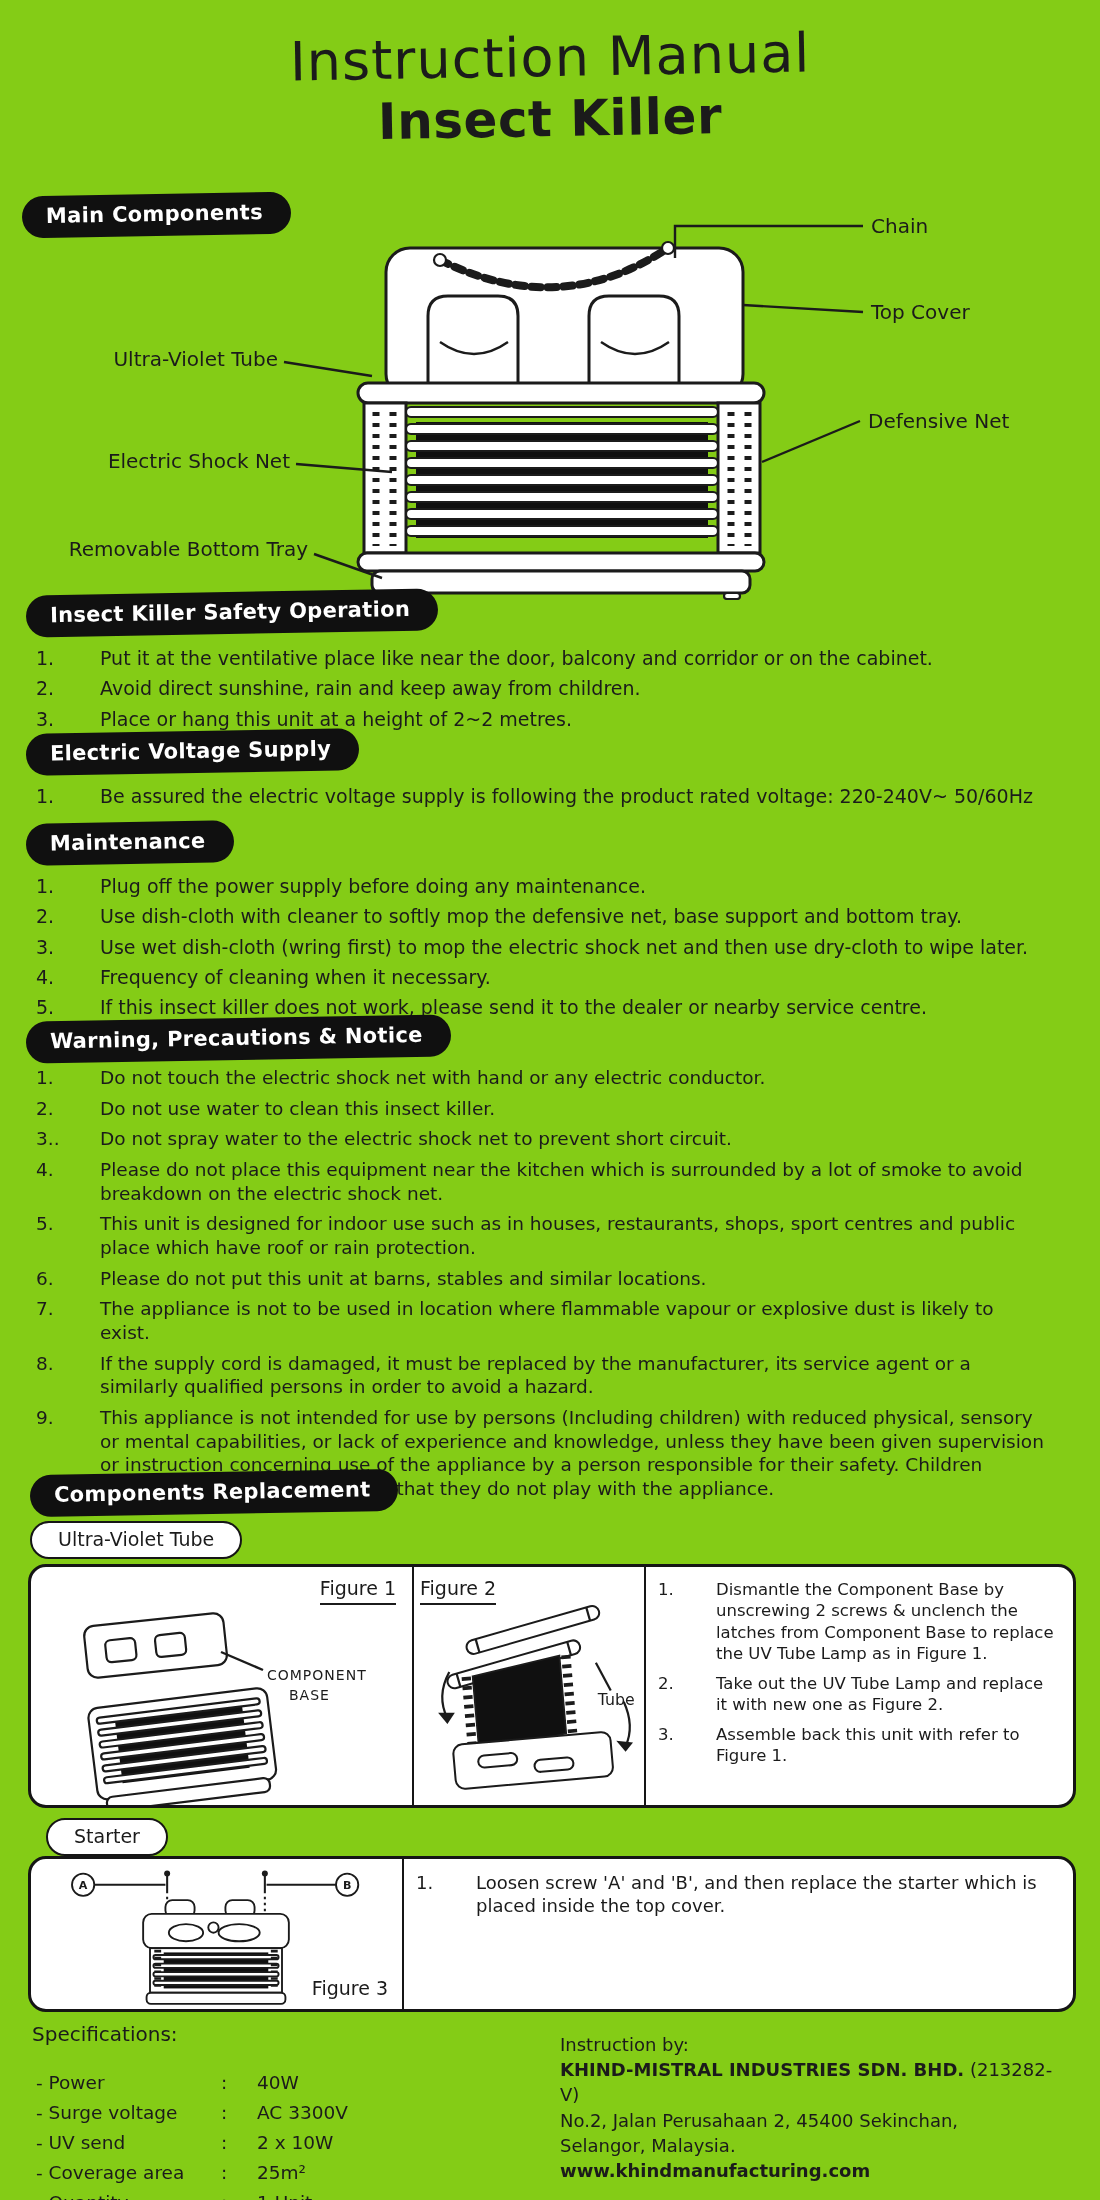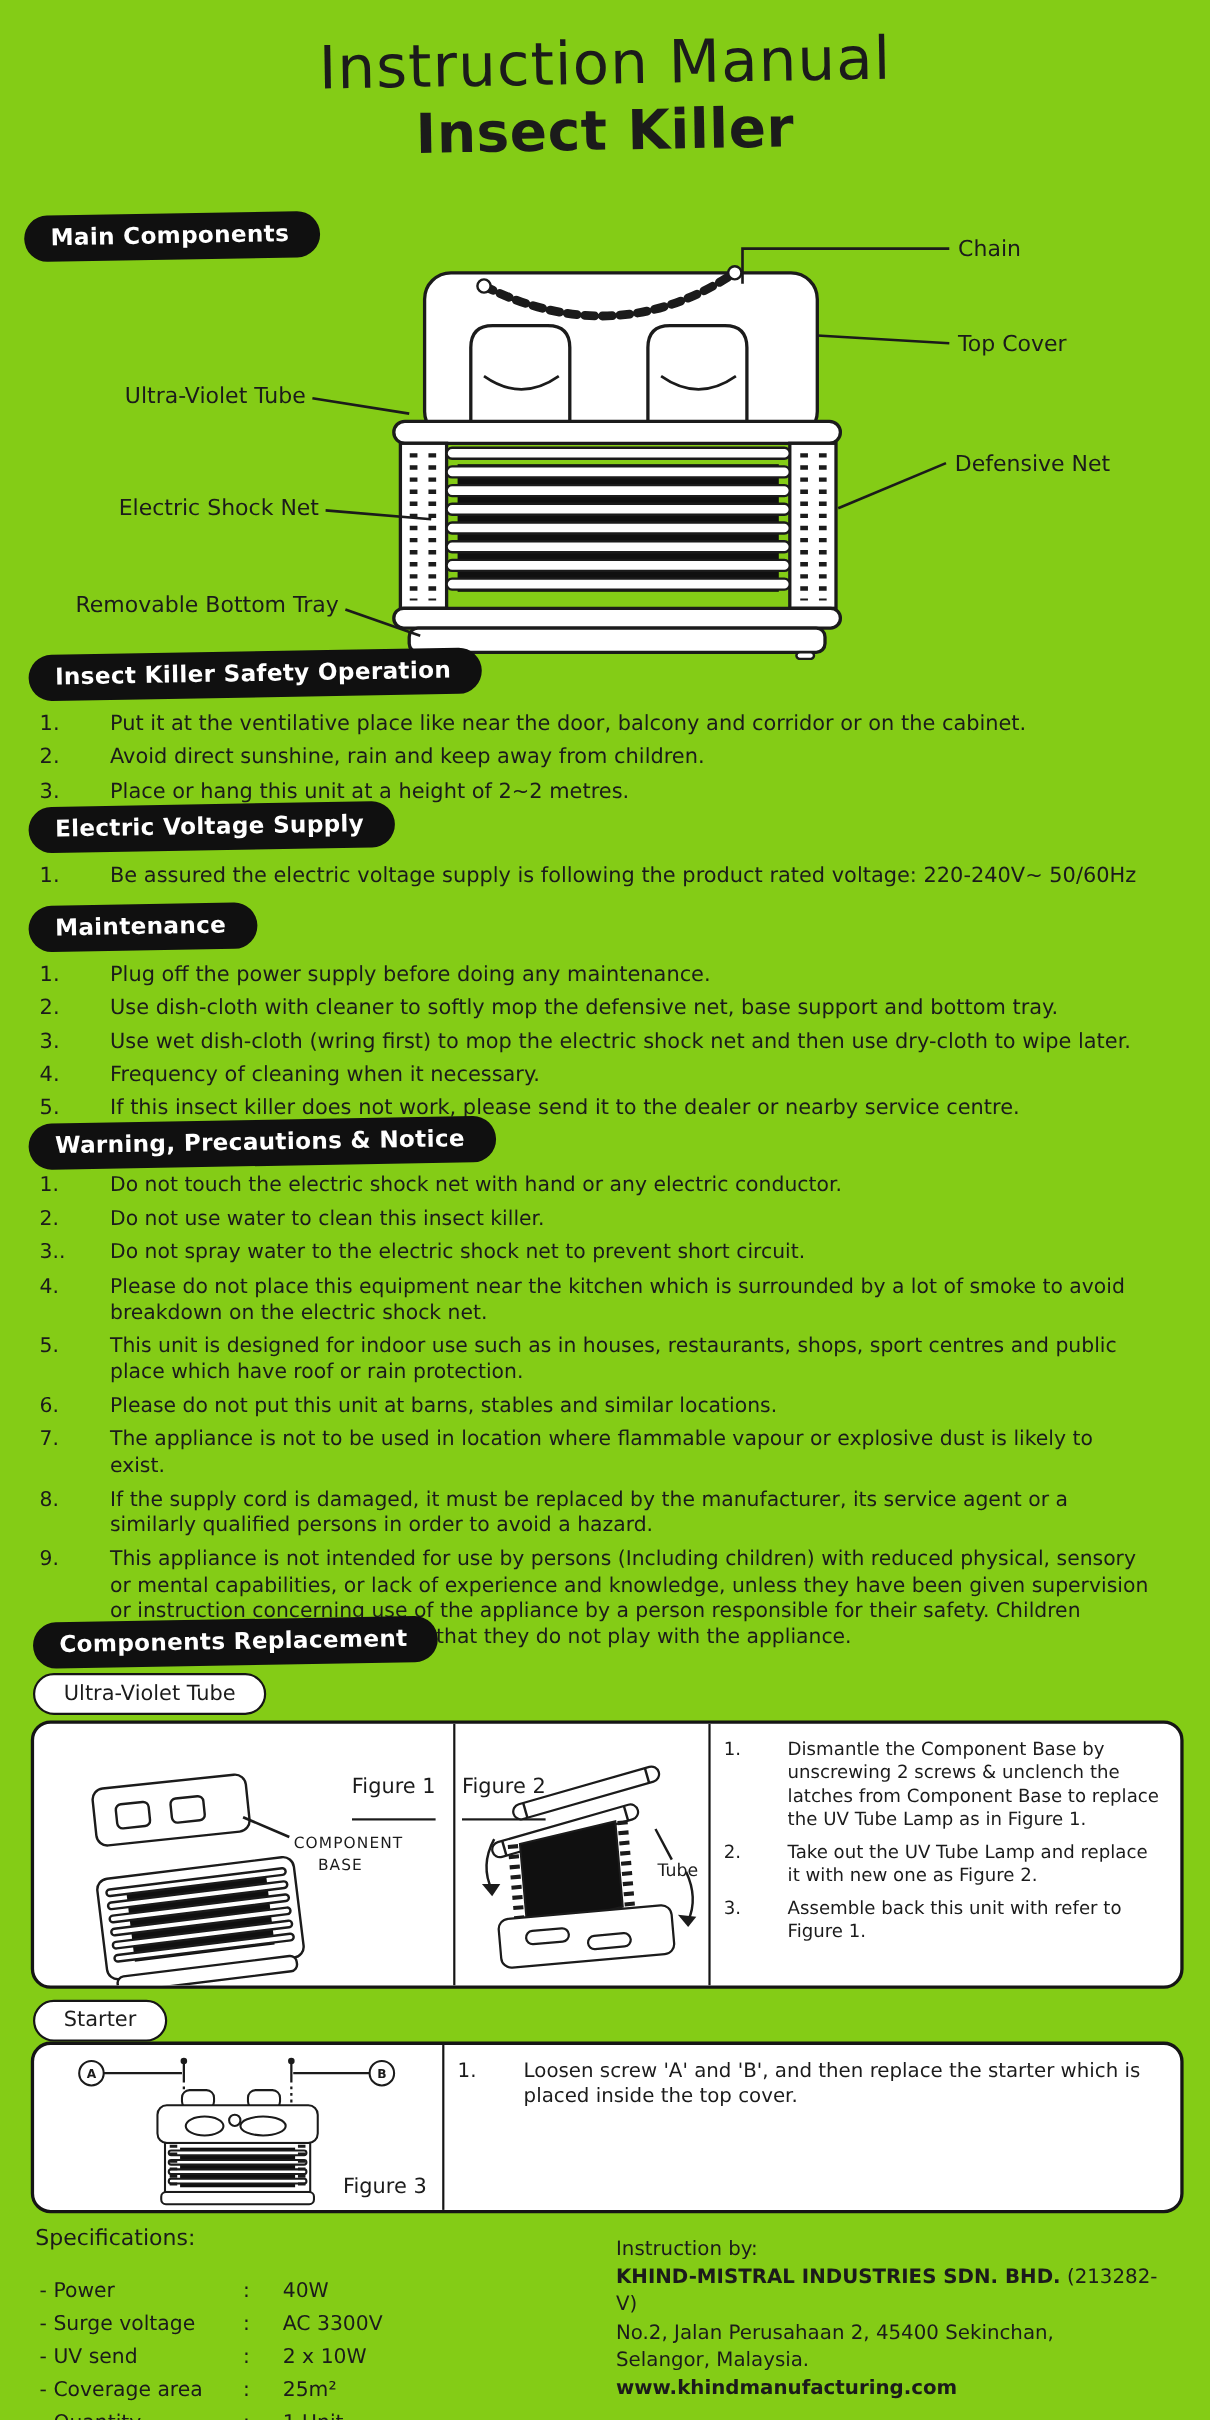--- a/index.html
+++ b/index.html
@@ -24,21 +24,21 @@
   .li{display:flex;gap:12px;margin-bottom:7px;font-size:18.5px;line-height:1.28;}
   .li .n{min-width:24px;flex:0 0 auto;}
   .li .t{flex:1;margin-left:28px;}
   .list.tight .li{margin-bottom:6px;font-size:19px;}
   
   .repbox{position:absolute;border:3px solid #151515;border-radius:18px;background:#fff;
     display:grid;overflow:hidden;}
   .cell{position:relative;border-right:2.5px solid #151515;}
   .cell:last-child{border-right:none;}
   .figcap{position:absolute;font-size:19px;}
-  .figcap.u{border-bottom:2.5px solid #1b1b1b;padding-bottom:18px;margin-top:36px;}
+  .figcap.u{border-bottom:2.5px solid #1b1b1b;padding-bottom:4px;}
   .steps{padding:12px 14px 10px 12px;}
   .steps .li{font-size:16.5px;gap:6px;margin-bottom:8px;line-height:1.3;}
   .steps.big .li{font-size:18px;gap:8px;}
   
   .specHead{position:absolute;font-size:20px;font-weight:400;}
   .specs{position:absolute;display:grid;grid-template-columns:185px 36px auto;
     row-gap:9px;font-size:18.5px;}
   
   .manu{position:absolute;font-size:18px;line-height:1.4;}
   .manu .b{font-weight:700;}
@@ -267,21 +267,21 @@
           <span class="n">2.</span>
           <span class="t">Take out the UV Tube Lamp and replace it with new one as Figure 2.</span>
         </div>
       <div class="li">
           <span class="n">3.</span>
           <span class="t">Assemble back this unit with refer to Figure 1.</span>
         </div>
     </div>
   </div>
 
-  <div class="pill" style="top:1818px;left:30px;">Starter</div>
+  <div class="pill" style="top:1818px;left:46px;">Starter</div>
 
   <div class="repbox" style="top:1856px;left:28px;width:1042px;height:150px;grid-template-columns:373px 1fr;">
     <div class="cell">
       <svg width="370" height="150" viewBox="0 0 370 175" style="position:absolute;top:0;left:0;">
         <circle class="sk2" cx="30" cy="30" r="13"></circle>
         <text x="30" y="35" font-size="13" font-weight="bold" text-anchor="middle">A</text>
         <line class="ln" x1="43" y1="30" x2="126" y2="30"></line>
         <line class="ln" x1="128" y1="18" x2="128" y2="40" stroke-width="3.5"></line>
         <circle cx="128" cy="17" r="3.5" fill="#1b1b1b"></circle>
         <circle class="sk2" cx="338" cy="30" r="13"></circle>

